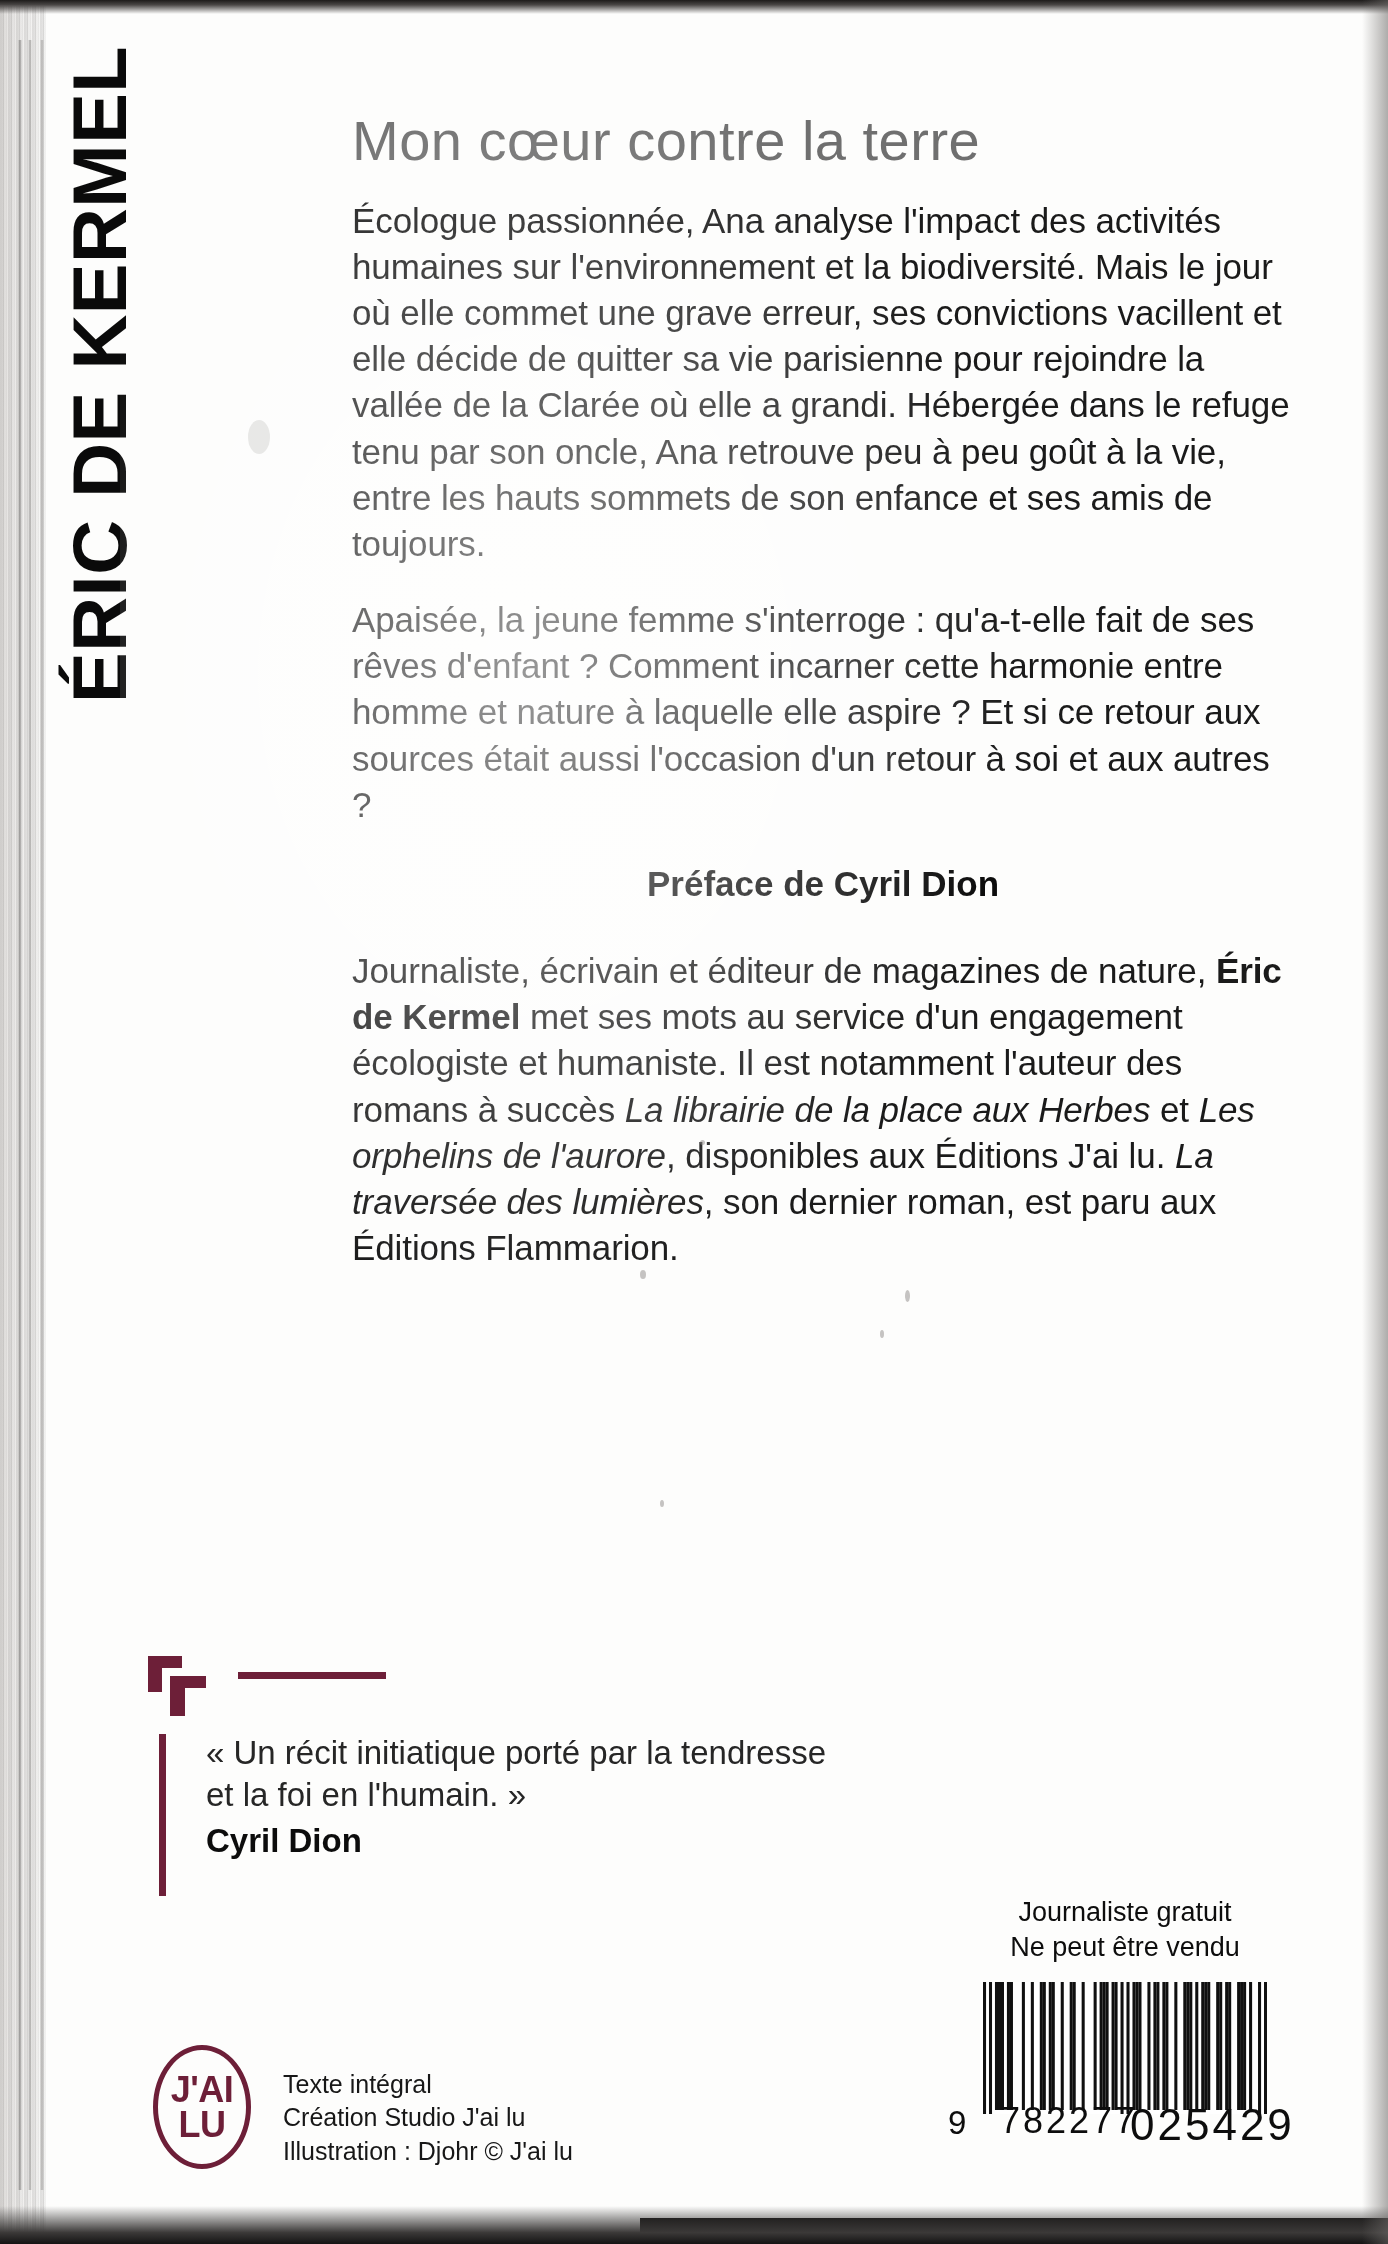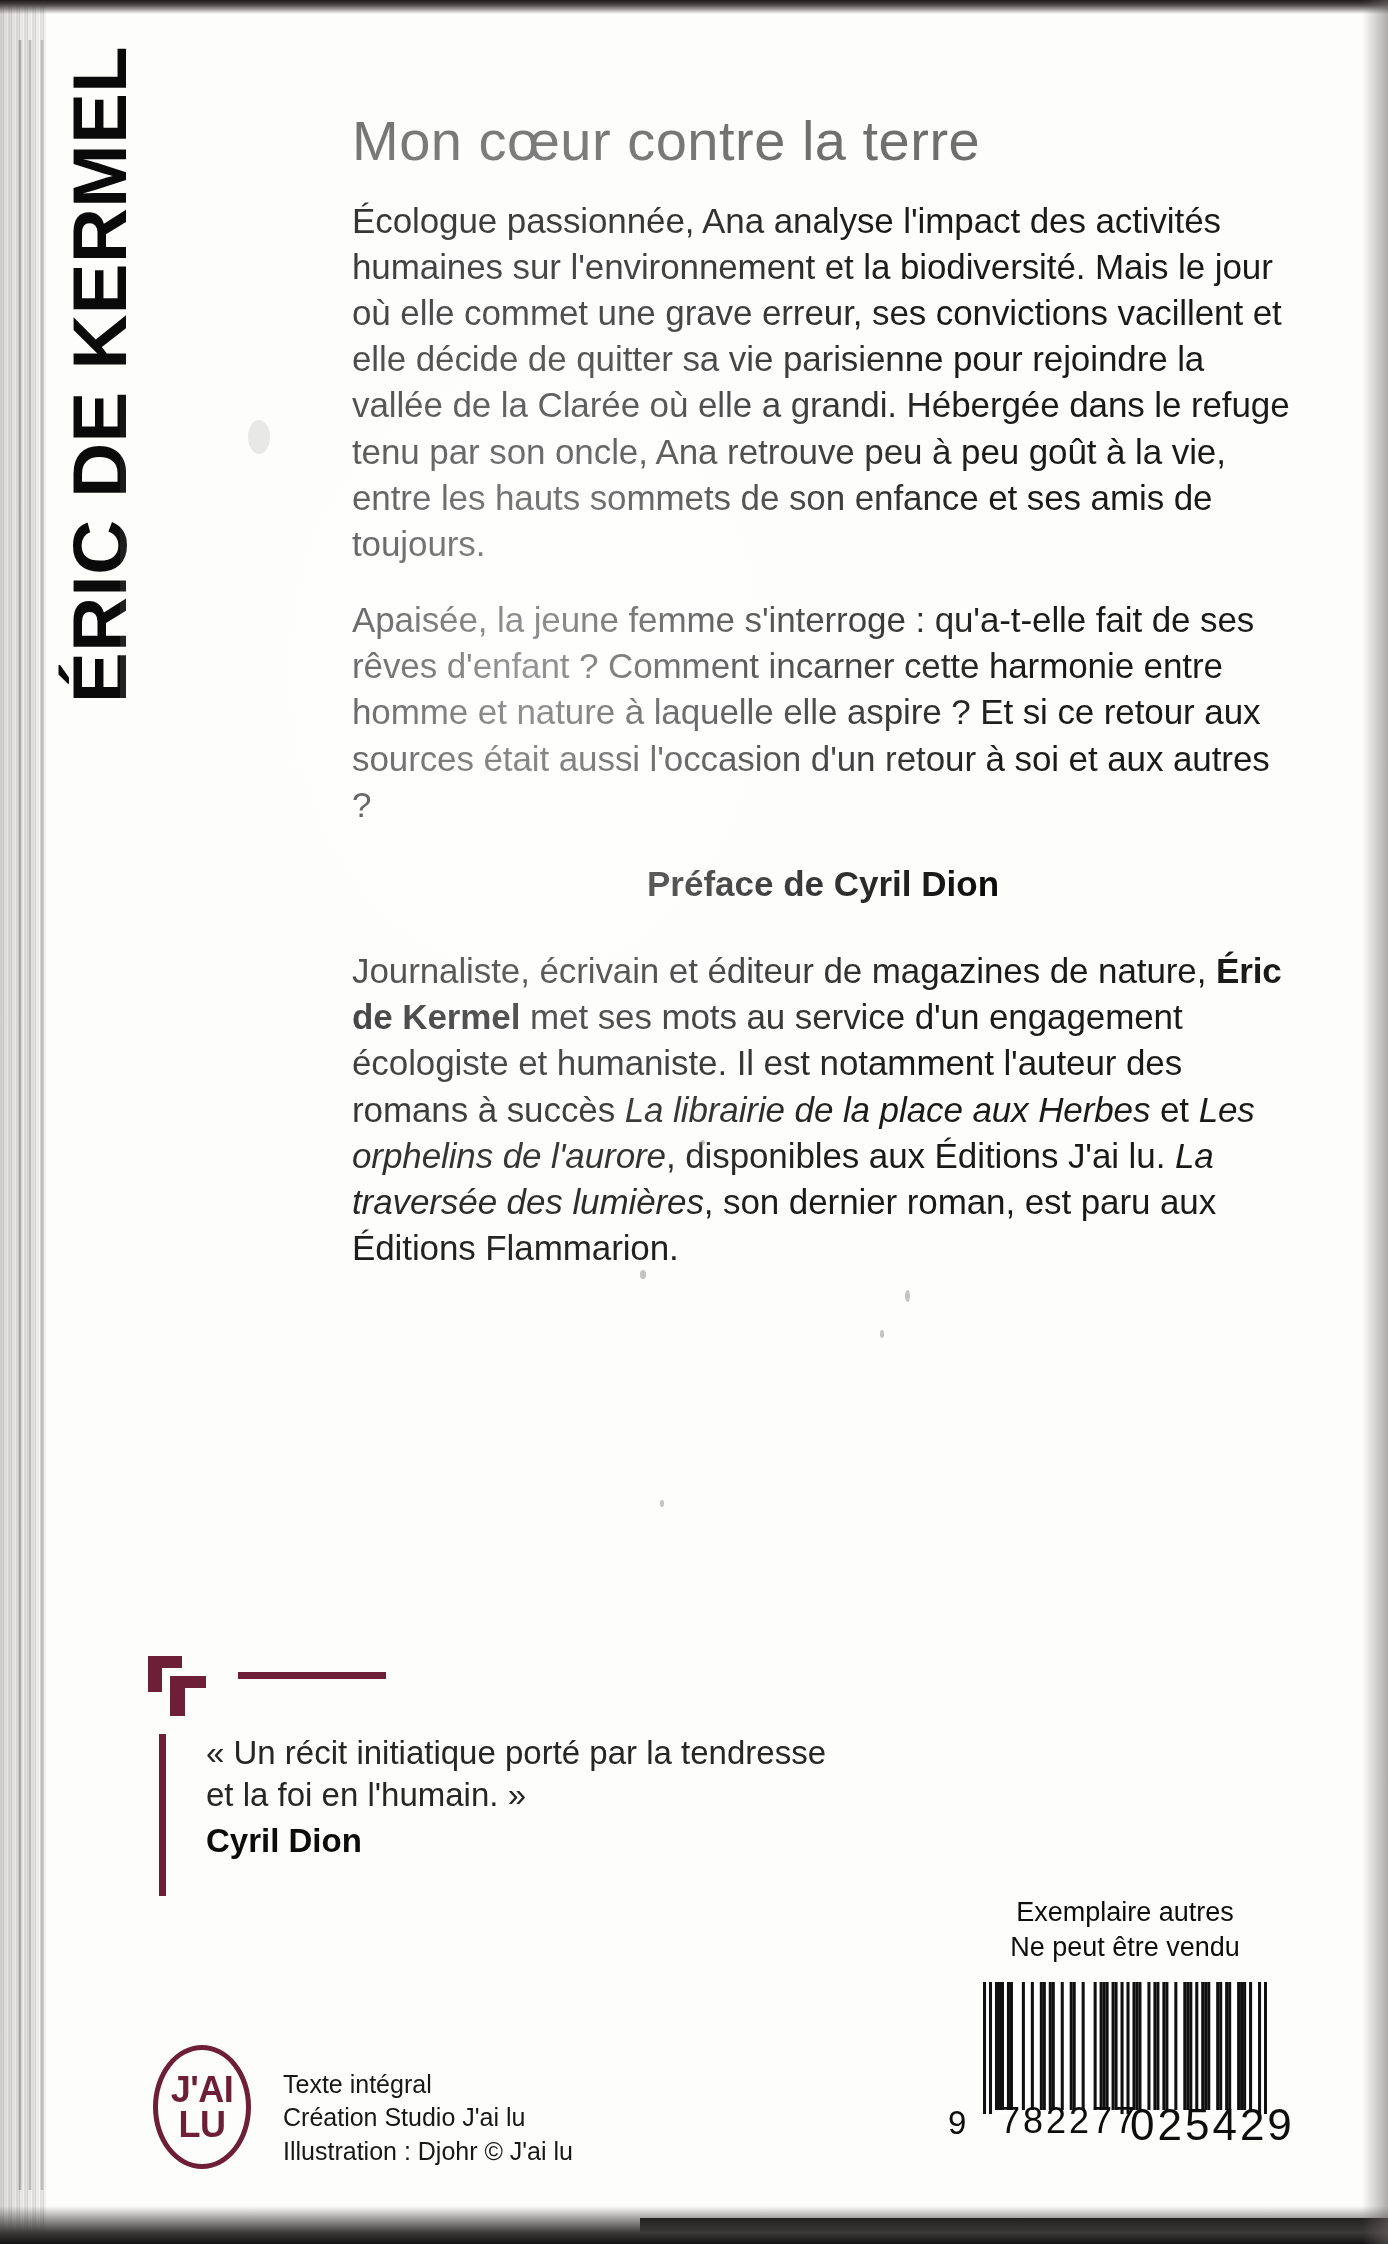--- a/index.html
+++ b/index.html
@@ -283,21 +283,21 @@
     <span>LU</span>
   </div>
 
   <div id="credits">
     <div>Texte intégral</div>
     <div>Création Studio J'ai lu</div>
     <div>Illustration : Djohr © J'ai lu</div>
   </div>
 
   <div id="free-copy">
-    <div>Exemplaire autres</div>
+    <div>Journaliste gratuit</div>
     <div>Ne peut être vendu</div>
   </div>
 
   <div id="barcode-box">
     <svg id="barcode-bars" viewBox="0 0 284 132" preserveAspectRatio="none">
         <rect x="0.00" y="0" width="3.05" height="132" fill="#101010"></rect>
         <rect x="5.98" y="0" width="3.05" height="132" fill="#101010"></rect>
         <rect x="11.96" y="0" width="3.05" height="128" fill="#101010"></rect>
         <rect x="14.95" y="0" width="3.05" height="128" fill="#101010"></rect>
         <rect x="17.94" y="0" width="3.05" height="128" fill="#101010"></rect>

